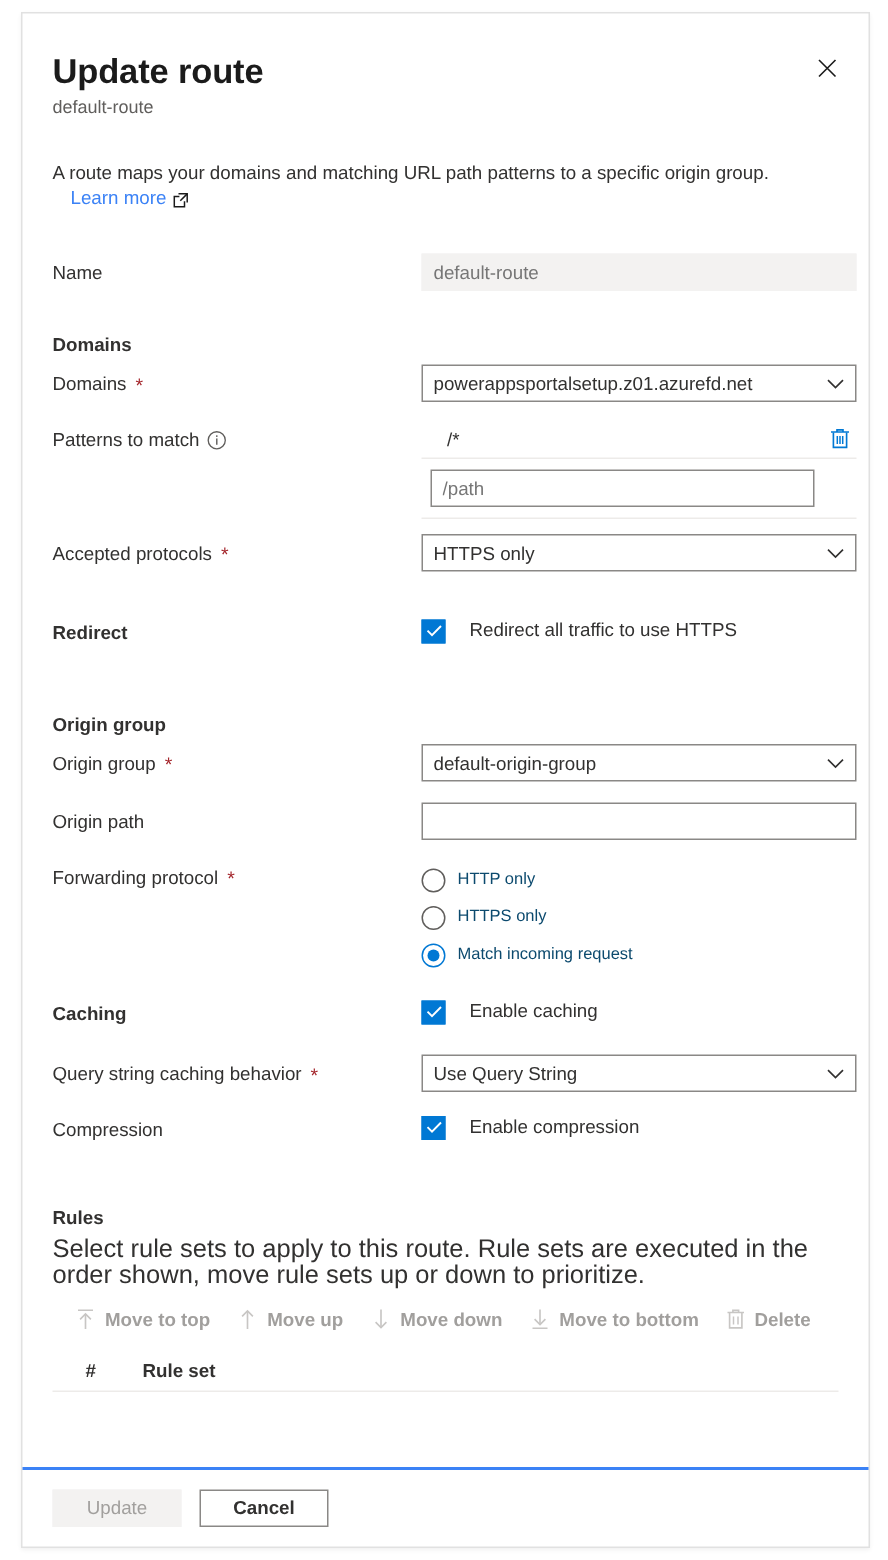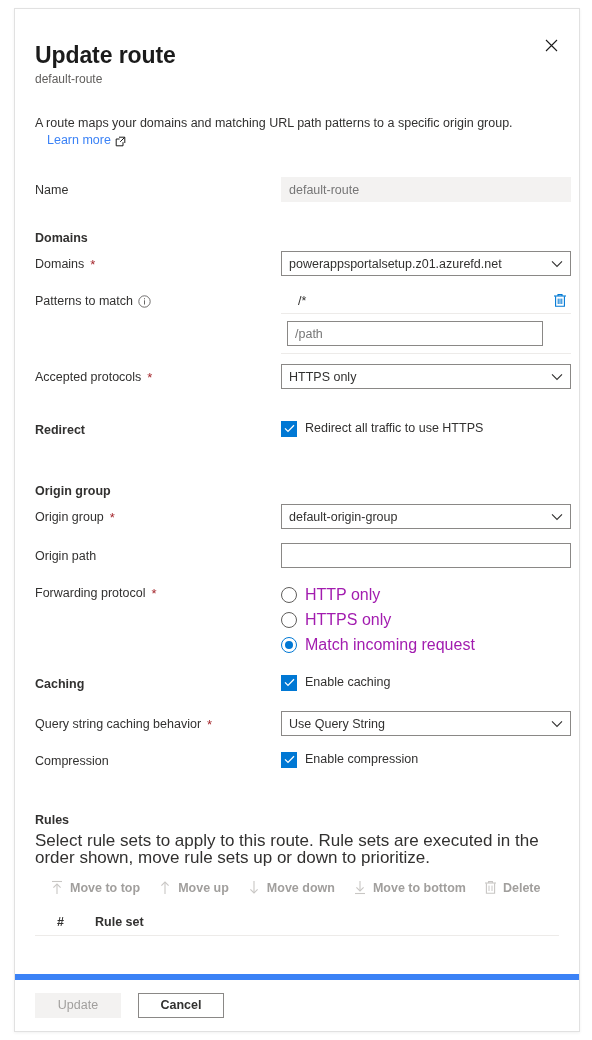--- a/index.html
+++ b/index.html
@@ -33,21 +33,21 @@
     position: relative;
     padding: 20px 20px 0 20px;
     flex: 0 0 auto;
   }
   .title {
     font-size: 23px;
     font-weight: 600;
     color: #1b1b1b;
     line-height: 28px;
     letter-spacing: -0.1px;
-    margin: 12px 0 2px 0;
+    margin: 4px 0 2px 0;
   }
   .subtitle {
     font-size: 12px;
     color: #605e5c;
     line-height: 16px;
   }
   .close-btn {
     position: absolute;
     right: 12px; top: 20px;
     width: 32px; height: 32px;
@@ -150,21 +150,21 @@
   }
   .ddl .chev {
     position: absolute;
     right: 7px; top: 50%;
     transform: translateY(-50%);
     color: #323130;
     display: flex;
   }
 
   
-  .cbrow { display: flex; align-items: center; gap: 8px; padding-top: 3px; cursor: pointer; }
+  .cbrow { display: flex; align-items: center; gap: 16px; padding-top: 3px; cursor: pointer; }
   .cbox {
     width: 16px; height: 16px;
     border: 1px solid #0078d4;
     background: #0078d4;
     display: flex; align-items: center; justify-content: center;
     flex: 0 0 16px;
   }
   .cbox svg { display: block; }
   .cbtxt { font-size: 12.5px; color: #323130; line-height: 17px; }
 
@@ -180,21 +180,21 @@
   }
   .rdo.on { border-color: #0078d4; border-width: 1px; }
   .rdo.on:after {
     content: "";
     position: absolute;
     left: 3px; top: 3px;
     width: 8px; height: 8px;
     border-radius: 50%;
     background: #0078d4;
   }
-  .rtxt { font-size: 16px; color: #a21caf; line-height: 17px; }
+  .rtxt { font-size: 11px; color: #0c4a6e; line-height: 17px; }
 
   
   .pat-wrap { width: 290px; }
   .pat-item {
     display: flex;
     align-items: center;
     height: 26px;
     border-bottom: 1px solid #edebe9;
     padding: 0 0 0 17px;
   }
@@ -246,24 +246,24 @@
     font-weight: 600;
     color: #323130;
   }
   .gh-num { width: 38px; flex: 0 0 38px; }
   .gh-name { flex: 1 1 auto; }
   .grid-body { height: 56px; }
 
   
   .panel-foot {
     flex: 0 0 auto;
-    border-top: 6px solid #3b82f6;
+    border-top: 2px solid #3b82f6;
     padding: 13px 20px;
     display: flex;
-    gap: 17px;
+    gap: 12px;
     align-items: center;
   }
   .btn {
     height: 25px;
     min-width: 86px;
     padding: 0 16px;
     font-family: "Liberation Sans", sans-serif;
     font-size: 12.5px;
     border: 1px solid #8a8886;
     background: #ffffff;

